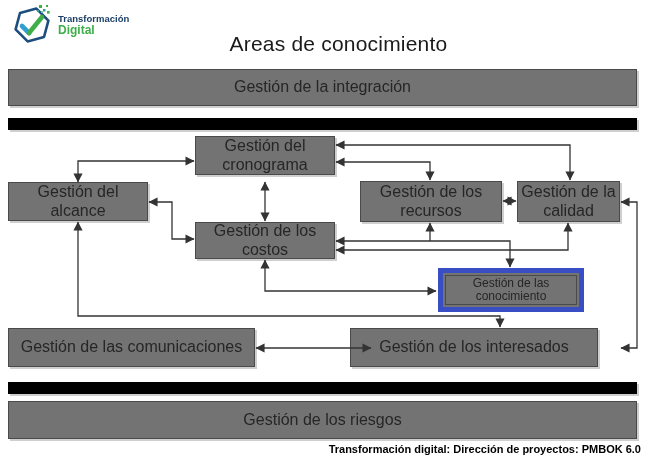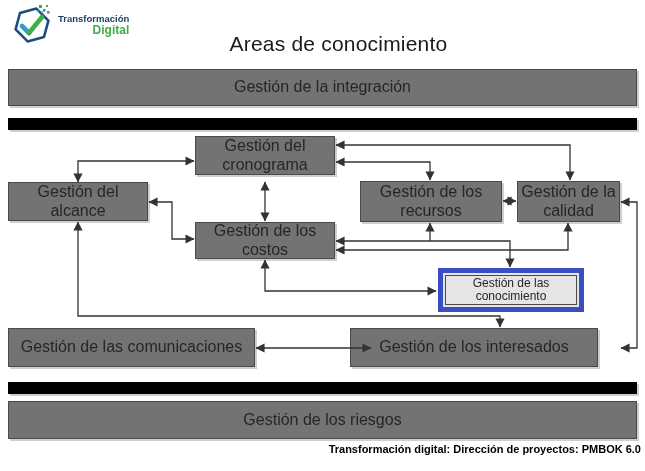--- a/index.html
+++ b/index.html
@@ -15,36 +15,36 @@
   #stage{
     position:relative;width:645px;height:471px;background:#ffffff;overflow:hidden;
     font-family:"Liberation Sans", sans-serif;color:#262626;
   }
   .box{
     position:absolute;background:#737373;border:1.4px solid var(--box-border);
     box-sizing:border-box;display:flex;flex-direction:column;align-items:center;justify-content:center;
     font-size:16px;line-height:1.18;text-align:center;box-shadow:2px 2px 0 #cfcfcf;
   }
   .bar{position:absolute;background:var(--bar);box-shadow:2px 2px 0 #cfcfcf;}
-  .hl{position:absolute;border:5px solid var(--highlight-border);background:#e5e5e5;box-sizing:border-box;}
+  .hl{position:absolute;border:5px solid var(--highlight-border);background:#737373;box-sizing:border-box;}
   .hl-inner{
     position:absolute;inset:2px;border:1.2px solid var(--box-border);
     display:flex;flex-direction:column;align-items:center;justify-content:center;
     font-size:12px;line-height:1.12;text-align:center;
   }
   #title{
     position:absolute;left:16px;top:32px;width:100%;text-align:center;
     font-size:21px;color:#1a1a1a;letter-spacing:0.2px;
   }
   #caption{
     position:absolute;right:4px;top:443px;width:640px;text-align:right;
     font-size:11px;font-weight:bold;color:#000;
   }
   #logo{position:absolute;left:10px;top:3px;display:flex;align-items:center;gap:4px;}
-  #logo .ltext{display:flex;flex-direction:column;line-height:1.05;align-items:flex-end;}
+  #logo .ltext{display:flex;flex-direction:column;line-height:1.05;}
   #logo .l1{font-size:9.5px;font-weight:bold;color:var(--logo-navy);}
   #logo .l2{font-size:12px;font-weight:bold;color:var(--logo-green);}
   svg.overlay{position:absolute;left:0;top:0;pointer-events:none;}
   .conn{stroke:var(--connector);stroke-width:1.3;fill:none;}
   .ahp{fill:var(--connector);}
 </style>
 </head>
 <body>
 
 <div id="stage">

